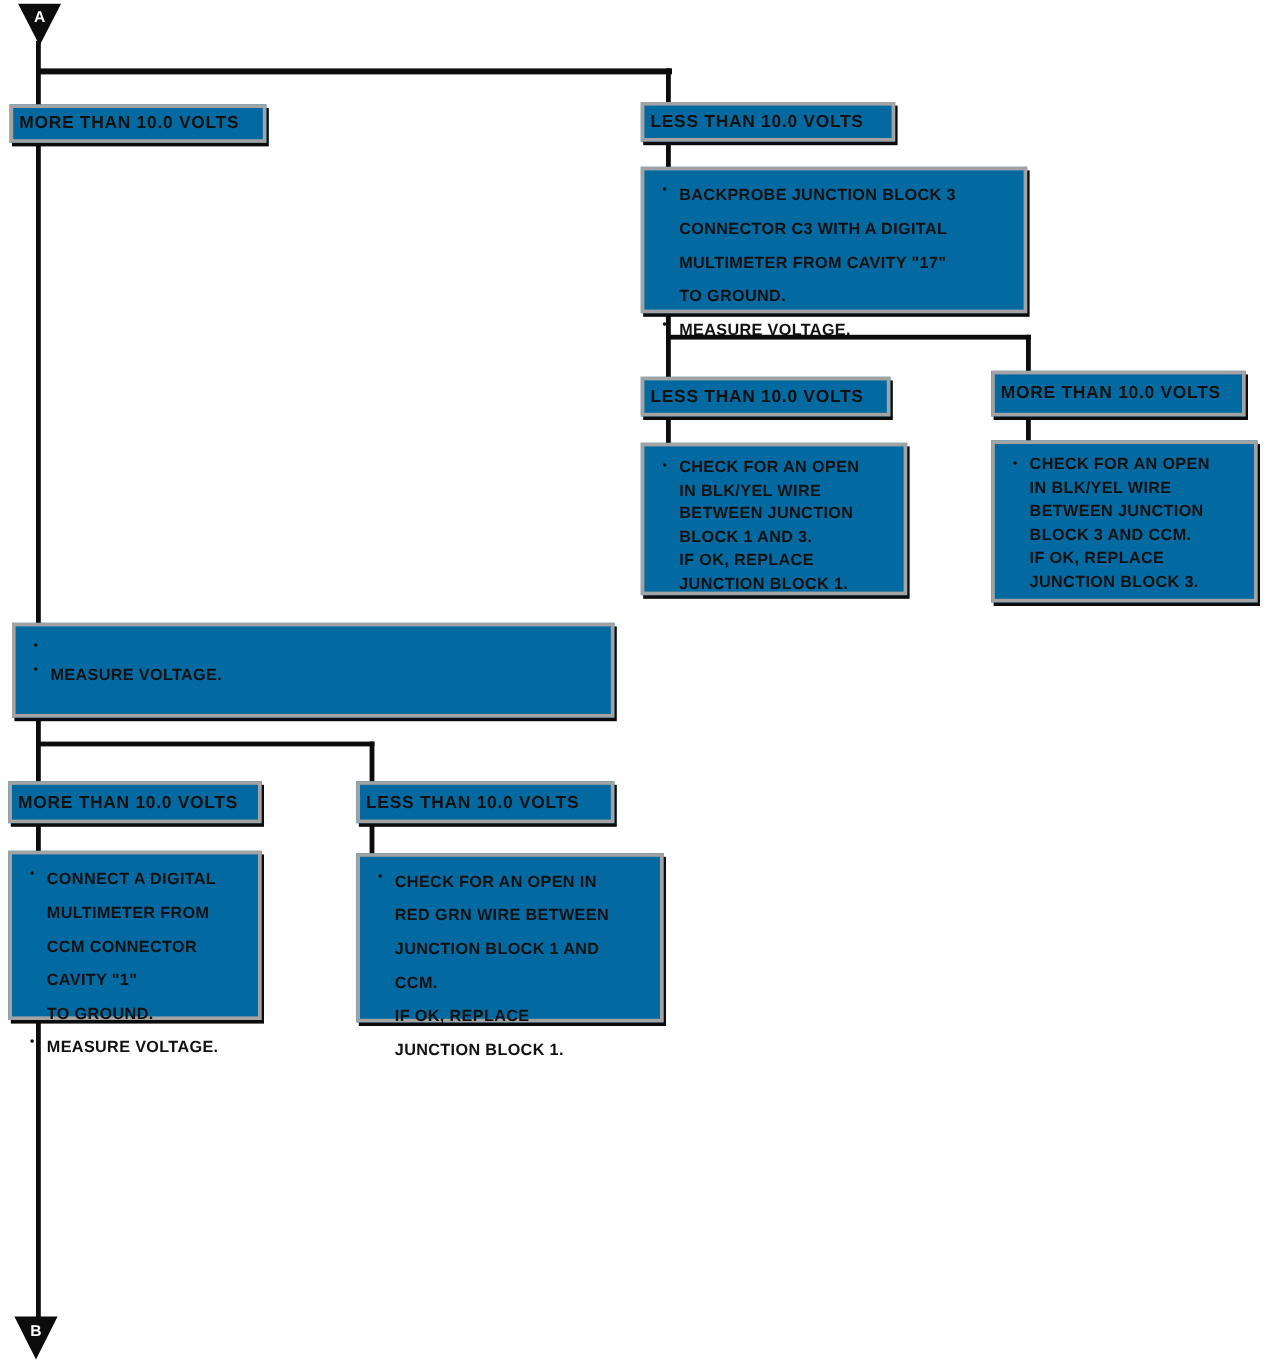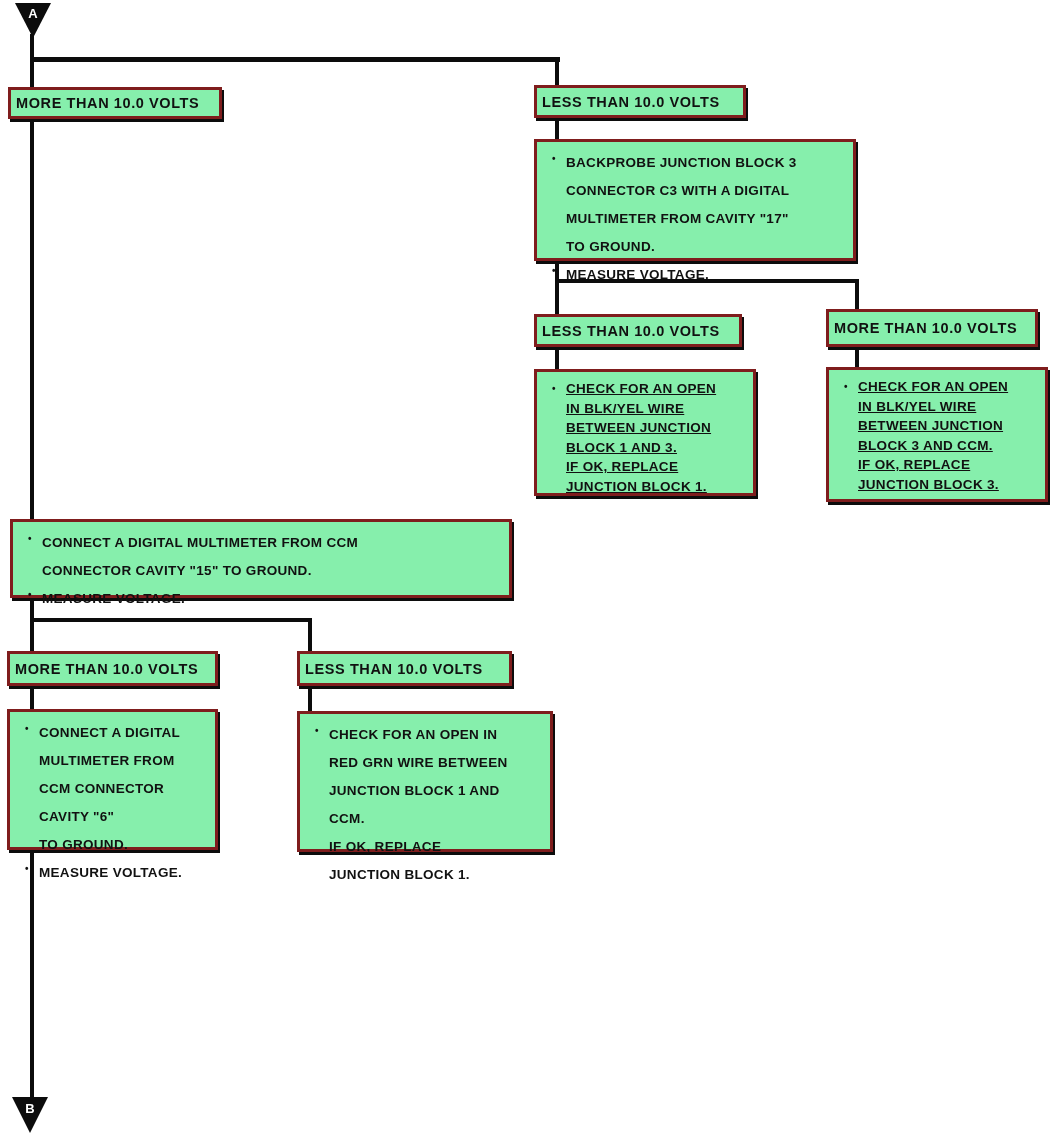--- a/index.html
+++ b/index.html
@@ -15,22 +15,22 @@
     overflow: hidden;
   }
   .line {
     position: absolute;
     background: #0c0c0c;
     z-index: 1;
   }
   .node {
     position: absolute;
     box-sizing: border-box;
-    background: #86efac;
-    border: 3px solid #7f1d1d;
+    background: #0369a1;
+    border: 3px solid #a3a3a3;
     z-index: 2;
     color: #111111;
     box-shadow: 2px 3px 0 0 #0c0c0c;
   }
   .decision {
     display: flex;
     align-items: center;
     padding: 0 5px;
     font-weight: bold;
     font-size: 14.5px;
@@ -48,21 +48,21 @@
     flex: 0 0 24px;
     width: 24px;
     text-align: center;
     font-size: 10px;
     line-height: 20px;
   }
   .btext {
     white-space: pre-line;
     line-height: 28px;
   }
-  .action.tight .btext { line-height: 19.5px; text-decoration: underline; }
+  .action.tight .btext { line-height: 19.5px; }
   .tri {
     position: absolute;
     z-index: 3;
   }
 </style>
 </head>
 <body>
 
 <div id="canvas">
 
@@ -134,22 +134,20 @@
 BETWEEN JUNCTION
 BLOCK 3 AND CCM.
 IF OK, REPLACE
 JUNCTION BLOCK 3.</span>
     </div>
   </div>
 
   <div class="node action" style="left:10px; top:519px; width:502px; height:79px;">
     <div class="item">
       <span class="bullet">•</span>
-      <span class="btext">CONNECT A DIGITAL MULTIMETER FROM CCM
-CONNECTOR CAVITY "15" TO GROUND.</span>
     </div>
     <div class="item">
       <span class="bullet">•</span>
       <span class="btext">MEASURE VOLTAGE.</span>
     </div>
   </div>
 
   <div class="node decision" style="left:7px; top:651px; width:211px; height:35px;">
     <span>MORE THAN 10.0 VOLTS</span>
   </div>
@@ -157,21 +155,21 @@
   <div class="node decision" style="left:297px; top:651px; width:215px; height:35px;">
     <span>LESS THAN 10.0 VOLTS</span>
   </div>
 
   <div class="node action" style="left:7px; top:709px; width:211px; height:141px;">
     <div class="item">
       <span class="bullet">•</span>
       <span class="btext">CONNECT A DIGITAL
 MULTIMETER FROM
 CCM CONNECTOR
-CAVITY "6"
+CAVITY "1"
 TO GROUND.</span>
     </div>
     <div class="item">
       <span class="bullet">•</span>
       <span class="btext">MEASURE VOLTAGE.</span>
     </div>
   </div>
 
   <div class="node action" style="left:297px; top:711px; width:256px; height:141px;">
     <div class="item">

